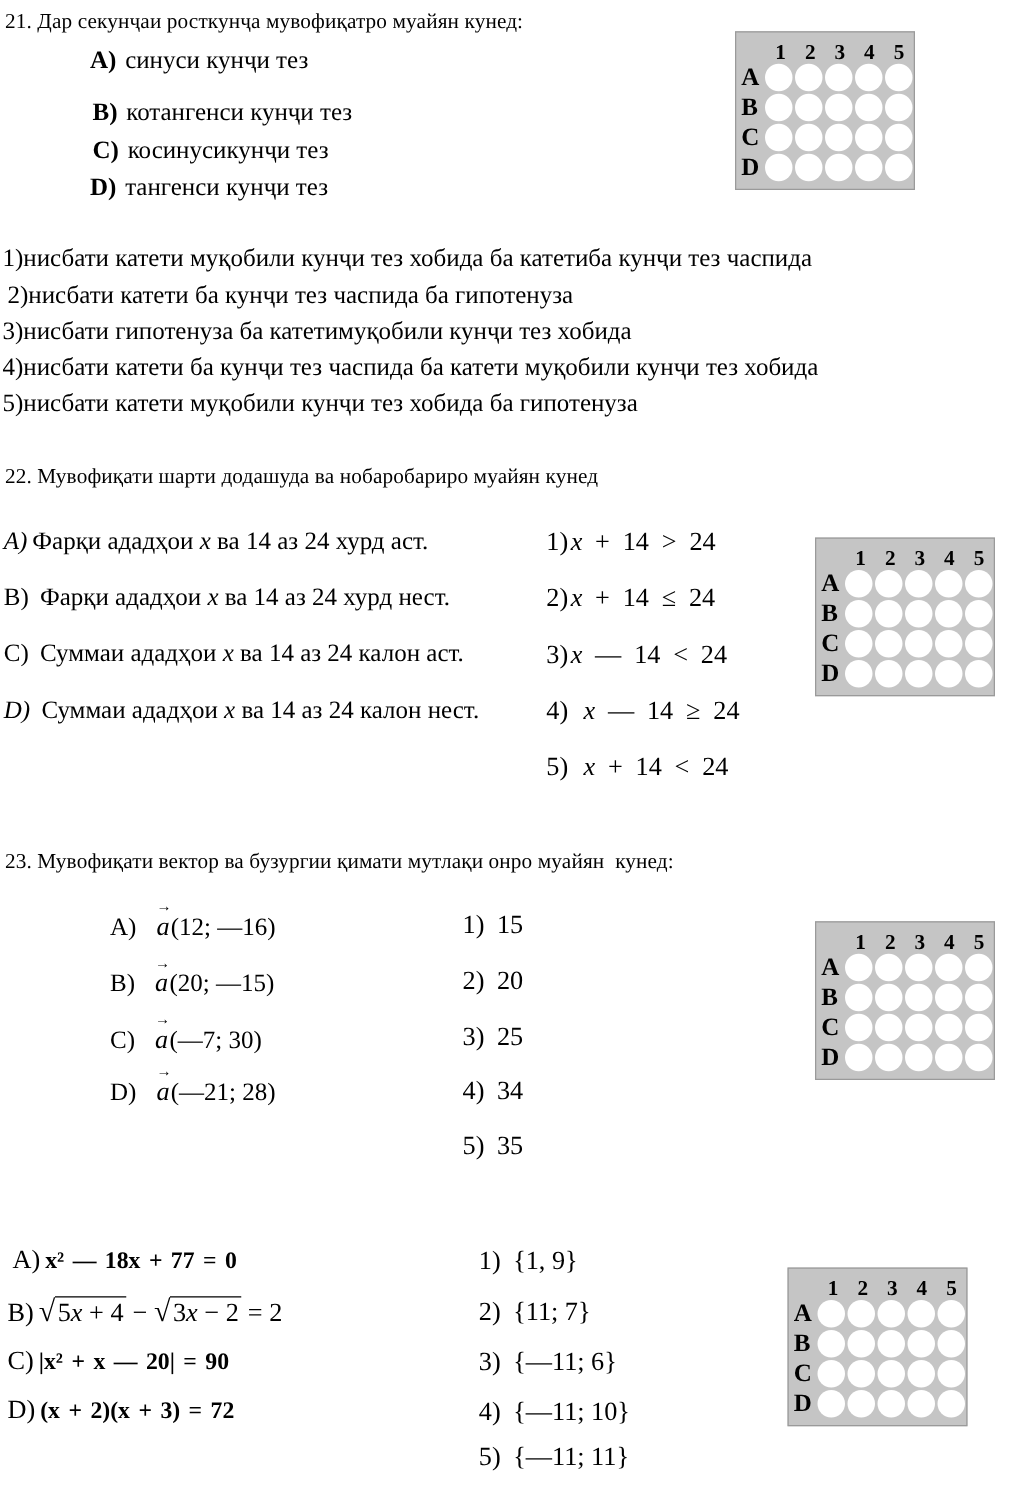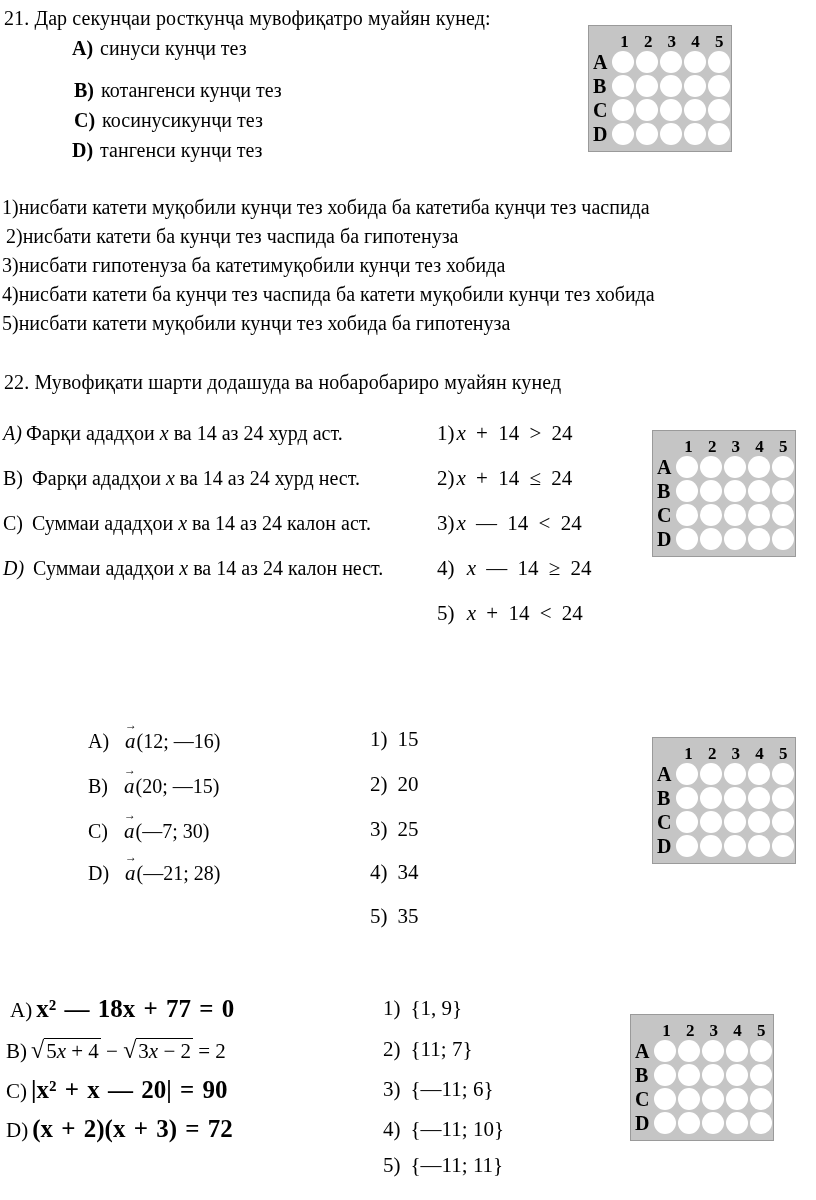--- a/index.html
+++ b/index.html
@@ -1,33 +1,33 @@
 <!DOCTYPE html>
 <html><head>
 <meta charset="utf-8">
 <style>
   html,body{margin:0;padding:0;background:#fff;}
   .page{
     position:relative;width:816px;height:1200px;background:#ffffff;
     font-family:"Liberation Serif",serif;color:#000;overflow:hidden;
   }
   .abs{position:absolute;white-space:pre;}
-  .h{font-size:20px;letter-spacing:.1px;}
+  .h{font-size:17px;letter-spacing:.1px;}
   .txt{font-size:20px;}
   .stmt{font-size:20px;}
   .optlbl{font-weight:bold;font-size:20px;margin-right:7px;}
   .lbl{font-size:20px;margin-right:4px;}
   [data-style="italic"]{font-style:italic;}
   .mx{font-style:italic;font-family:"Liberation Serif",serif;}
   .mathline{font-size:21px;word-spacing:5px;}
   .num{margin-right:2px;}
   .gapnum{margin-right:10px;}
   .vec{position:relative;display:inline-block;font-style:italic;font-size:21px;margin:0 1px 0 12px;}
   .vec::before{content:"→";position:absolute;left:0;top:-11px;font-size:12px;font-style:normal;letter-spacing:0;}
-  .boldmath{font-weight:bold;font-size:25px;word-spacing:2px;}
+  .boldmath{font-weight:bold;font-size:19px;word-spacing:2px;}
   .radline{font-size:21px;}
   .rsign{font-size:24px;}
   .rad{display:inline-block;border-top:1.6px solid #000;padding:0 2px;white-space:pre;}
   .setline{font-size:21px;}
   
   .answer-grid{
     position:absolute;width:144px;background:#c5c5c5;border:1px solid #9a9a9a;
     padding:3px 0 5px 4px;box-sizing:border-box;
   }
   .g-head{display:flex;height:21px;align-items:flex-end;}
@@ -147,20 +147,21 @@
       <div class="g-row">
         <span class="g-rowlabel">D</span>
         <span class="g-bubble"></span>
         <span class="g-bubble"></span>
         <span class="g-bubble"></span>
         <span class="g-bubble"></span>
         <span class="g-bubble"></span>
       </div>
     </div>
 
+  <div class="abs h" style="left:4px;top:679px">23. Мувофиқати вектор ва бузургии қимати мутлақи онро муайян  кунед:</div>
 
   <div class="abs txt" style="left:88px;top:729px"><span class="lbl">A)</span><span class="vec">a</span><span>(12; —16)</span></div>
   <div class="abs txt" style="left:88px;top:774px"><span class="lbl">B)</span><span class="vec">a</span><span>(20; —15)</span></div>
   <div class="abs txt" style="left:88px;top:819px"><span class="lbl">C)</span><span class="vec">a</span><span>(—7; 30)</span></div>
   <div class="abs txt" style="left:88px;top:861px"><span class="lbl">D)</span><span class="vec">a</span><span>(—21; 28)</span></div>
 
   <div class="abs setline" style="left:370px;top:727px"><span class="gapnum">1)</span><span>15</span></div>
   <div class="abs setline" style="left:370px;top:772px"><span class="gapnum">2)</span><span>20</span></div>
   <div class="abs setline" style="left:370px;top:817px"><span class="gapnum">3)</span><span>25</span></div>
   <div class="abs setline" style="left:370px;top:860px"><span class="gapnum">4)</span><span>34</span></div>

